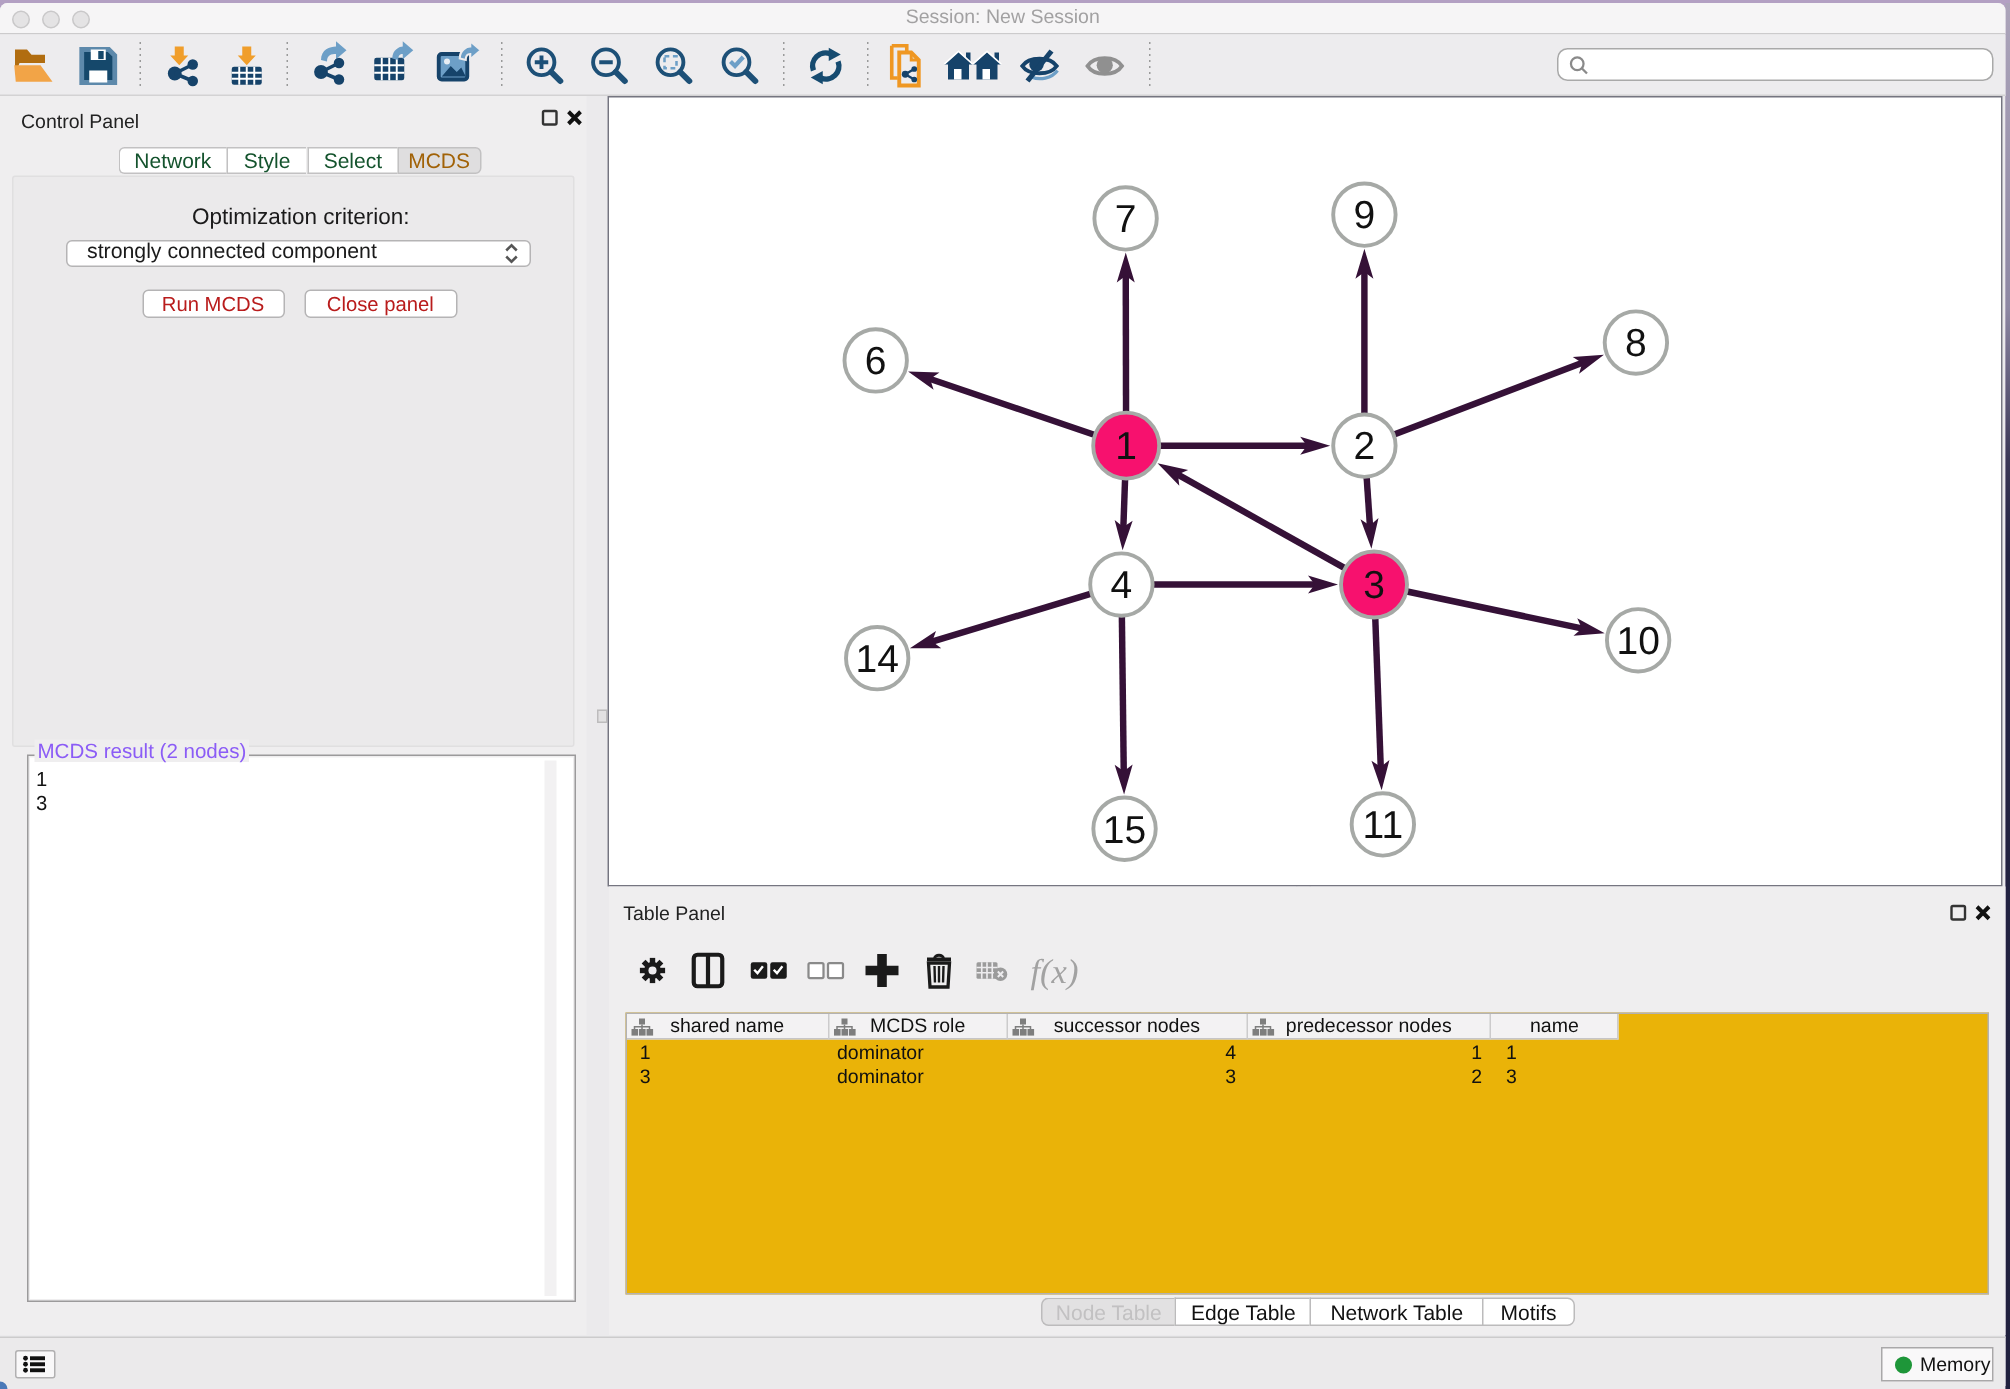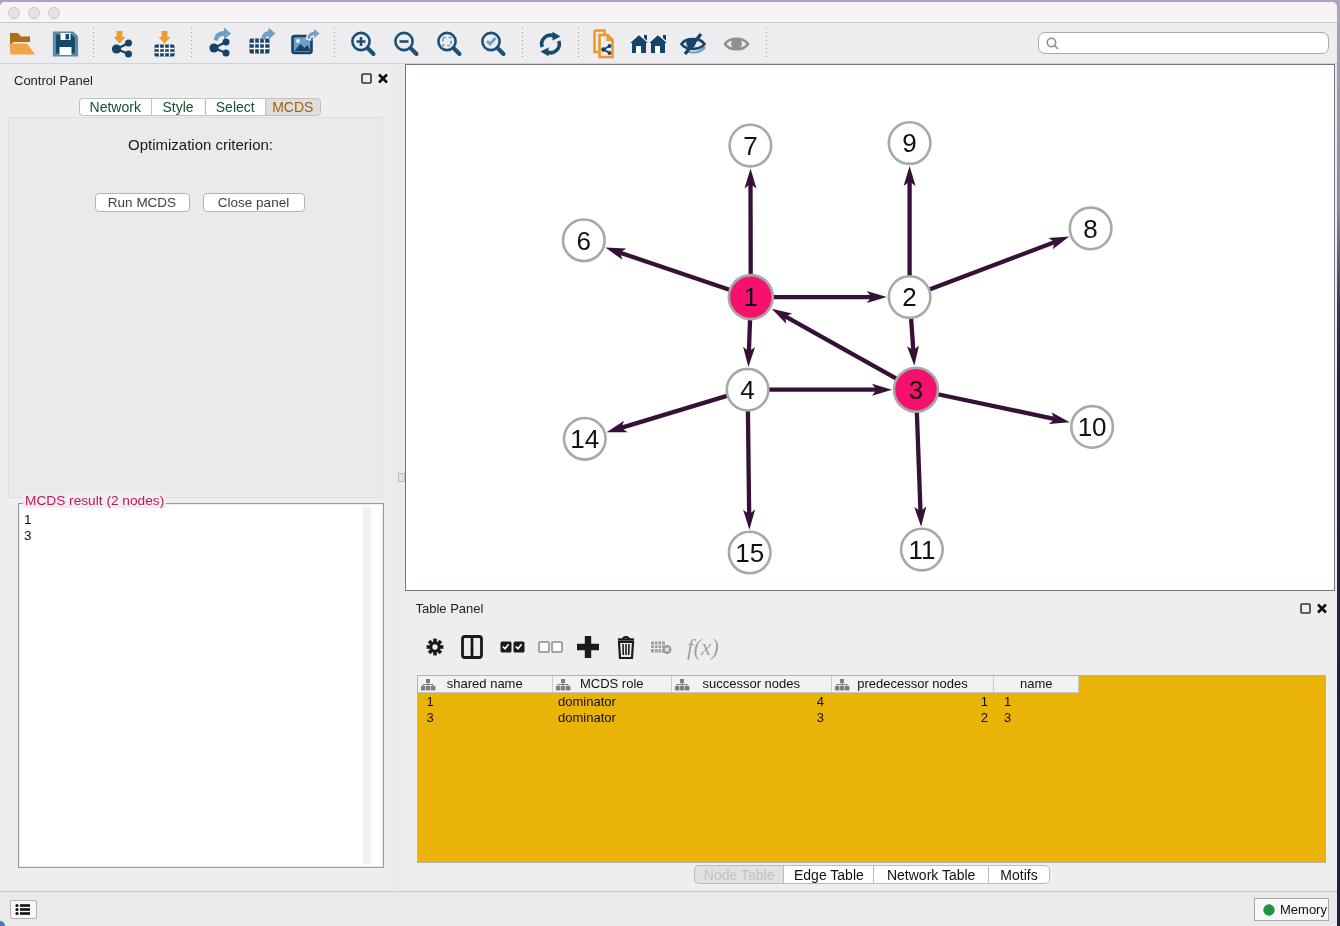--- a/index.html
+++ b/index.html
@@ -13,24 +13,24 @@
 #wtitle{position:absolute;top:1px;left:0;width:1337px;text-align:center;font-size:13px;color:#a2a1a2}
 
 #toolbar{position:absolute;left:0;top:23px;width:1337px;height:41px;background:#edecee;border-bottom:1px solid #d3d2d3;z-index:3}
 .sep{position:absolute;top:5px;height:30px;width:1px;background-image:linear-gradient(#9a9a9a 34%,rgba(0,0,0,0) 0%);background-size:1px 4px}
 #search{position:absolute;left:1038px;top:9px;width:291px;height:22px;background:#fff;border:1px solid #a9a9a9;border-radius:7px}
 
 #cp{position:absolute;left:0;top:63px;width:391px;height:827px;background:#efeeef}
 #cp-inner{position:absolute;left:8px;top:54px;width:375px;height:381px;background:#ebeaeb;border:1px solid #e0dfe0;border-radius:2px}
 .tabseg{position:absolute;top:34.5px;height:18px;background:#fff;border-top:1px solid #c2c1c2;border-bottom:1px solid #c2c1c2;font-size:14px;color:#14532d;text-align:center;line-height:17px;font-weight:400}
 .combo{position:absolute;left:44px;top:97px;width:310px;height:18px;background:#fff;border:1px solid #b5b4b5;border-radius:4px;font-size:14.2px;line-height:14px;padding-left:13px;color:#1a1a1a}
-.btn{position:absolute;top:130px;height:19px;background:#fff;border:1px solid #b5b4b5;border-radius:4px;font-size:13.5px;text-align:center;line-height:17px;color:#404040}
+.btn{position:absolute;top:130px;height:19px;background:#fff;border:1px solid #b5b4b5;border-radius:4px;font-size:13.5px;text-align:center;line-height:17px;color:#b91c1c}
 #mcdsbox{position:absolute;left:18px;top:440px;width:366px;height:365px;border:1px solid #9b9a9b}
 #mcdsbox .inner{position:absolute;left:1px;top:1px;width:362px;height:361px;background:#fff}
-#mcdsbox .legend{position:absolute;left:4px;top:-11px;background:#efeeef;padding:0 2px;font-size:13.7px;color:#be185d}
+#mcdsbox .legend{position:absolute;left:4px;top:-11px;background:#efeeef;padding:0 2px;font-size:13.7px;color:#8b5cf6}
 #mcdsbox .sb{position:absolute;right:11px;top:2px;width:8px;height:357px;background:#f2f1f2}
 
 #nw{position:absolute;left:405px;top:64px;width:930px;height:527px;background:#fff;border:1px solid #757580}
 #nwtitle{position:absolute;left:0;top:0;width:928px;height:22px;background:linear-gradient(#f8f8f8,#dcdbdc);border-bottom:1px solid #9b9a9b}
 .mbtn{position:absolute;top:5px;width:12px;height:12px;border-radius:50%;font-weight:700}
 #nwcanvas{position:absolute;left:0;top:21px;width:928px;height:504px;background:#fff}
 
 #tp{position:absolute;left:406px;top:591px;width:931px;height:299px;background:#efeeef}
 #tbl{position:absolute;left:11px;top:84px;width:909px;height:188px;background:#eab308;border:1px solid #b3b2b3}
 #thead{position:absolute;left:0;top:0;width:661px;height:17px;background:#f3f2f3;border-bottom:1px solid #c6c5c6}
@@ -44,20 +44,21 @@
 #memb{position:absolute;right:8px;top:6px;width:75px;height:23px;background:#f9f8f9;border:1px solid #a9a8a9;font-size:13px;color:#111;line-height:21px;padding-left:25px}
 #listb{position:absolute;left:10px;top:8px;width:27px;height:19px;background:#f9f8f9;border:1px solid #b1b0b1;border-radius:2px}
 </style></head>
 <body>
 <div id="app"></div>
 <div id="rightstripe"></div>
 <div id="titlebar">
   <div class="tl" style="left:8px"></div>
   <div class="tl" style="left:28px"></div>
   <div class="tl" style="left:48px"></div>
+  <div id="wtitle">Session: New Session</div>
 </div>
 <div id="toolbar">
 <svg width="1337" height="40" style="position:absolute;left:0;top:0">
 
 <g transform="translate(22,21)">
  <path d="M-12,-11 L-4,-11 L-1,-7.5 L8,-7.5 L8,-2 L-9,-2 L-12,6 Z" fill="#b16d10"></path>
  <path d="M-12.5,-0.5 L5,-0.5 L13,10.5 L-11.5,10.5 Z" fill="#f2a447"></path>
 </g>
 
 <g transform="translate(65.5,21)">
@@ -191,20 +192,26 @@
   <svg width="30" height="14" style="position:absolute;left:360px;top:9px">
     <rect x="2" y="2" width="9" height="9" fill="none" stroke="#333" stroke-width="1.6" rx="1"></rect>
     <path d="M19,2.5 L27,10.5 M27,2.5 L19,10.5" stroke="#111" stroke-width="2.6"></path>
   </svg>
   <div class="tabseg" style="left:78.5px;width:72.5px;border-left:1px solid #c2c1c2;border-radius:4px 0 0 4px">Network</div>
   <div class="tabseg" style="left:151px;width:53px;border-left:1px solid #c2c1c2">Style</div>
   <div class="tabseg" style="left:204.5px;width:60.5px;border-left:1px solid #c2c1c2">Select</div>
   <div class="tabseg" style="left:265px;width:55.5px;border-left:1px solid #c2c1c2;border-right:1px solid #c2c1c2;border-radius:0 4px 4px 0;background:#dfdedf;color:#a16207">MCDS</div>
   <div id="cp-inner"></div>
   <div style="position:absolute;left:5px;top:73px;width:391px;text-align:center;font-size:15px;color:#1a1a1a">Optimization criterion:</div>
+  <div class="combo">strongly connected component
+    <svg width="12" height="14" style="position:absolute;right:6px;top:1px">
+        <path d="M2.5,5 L6,1.5 L9.5,5" stroke="#555" stroke-width="1.7" fill="none"></path>
+        <path d="M2.5,9 L6,12.5 L9.5,9" stroke="#555" stroke-width="1.7" fill="none"></path>
+      </svg>
+  </div>
   <div class="btn" style="left:94.5px;width:95px">Run MCDS</div>
   <div class="btn" style="left:202.5px;width:102px">Close panel</div>
   <div id="mcdsbox">
     <div class="inner">
       <div style="position:absolute;left:4px;top:7px;font-size:13.5px;color:#111;line-height:16px">1<br>3</div>
       <div class="sb"></div>
     </div>
     <div class="legend">MCDS result (2 nodes)</div>
   </div>
 </div>

